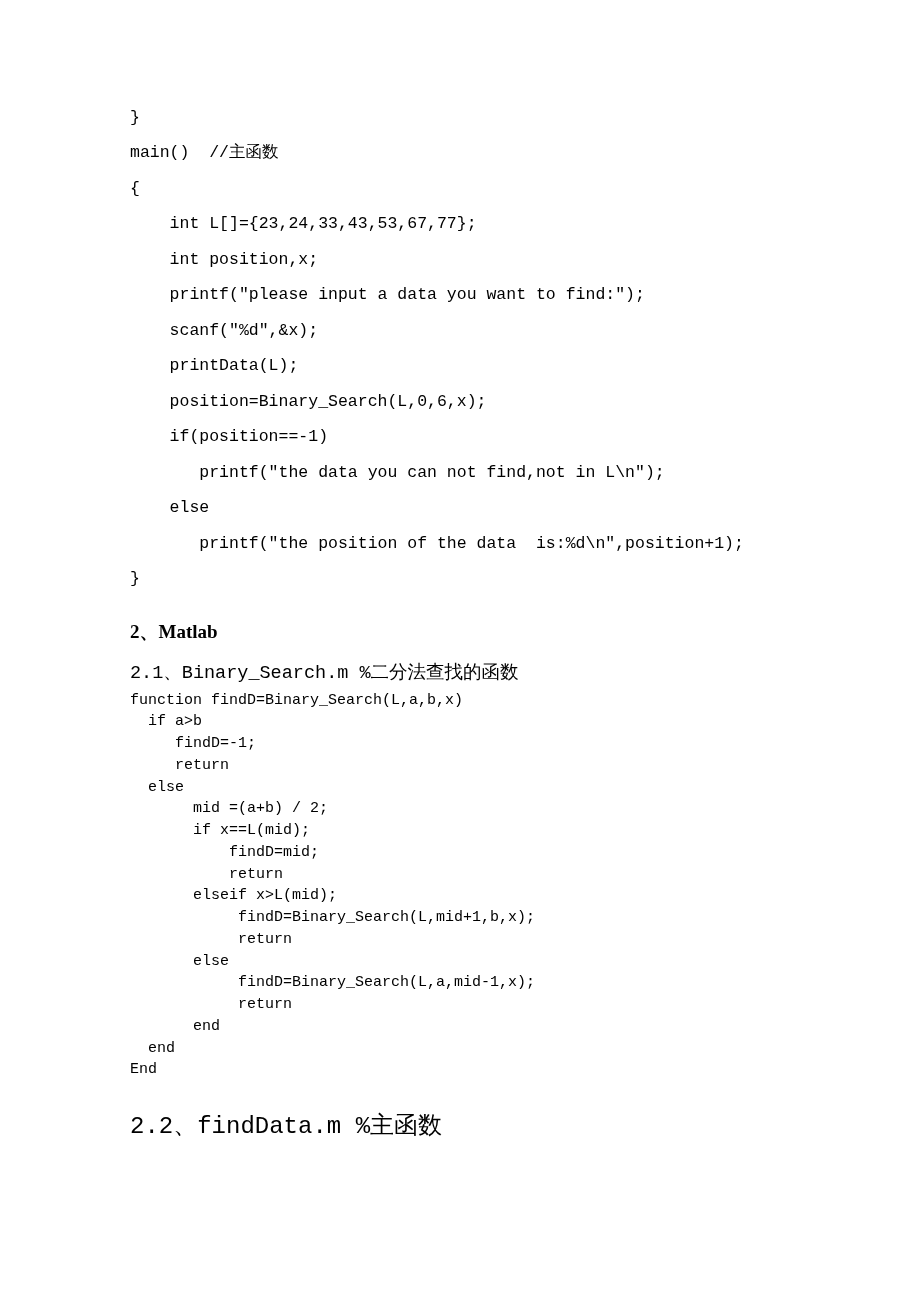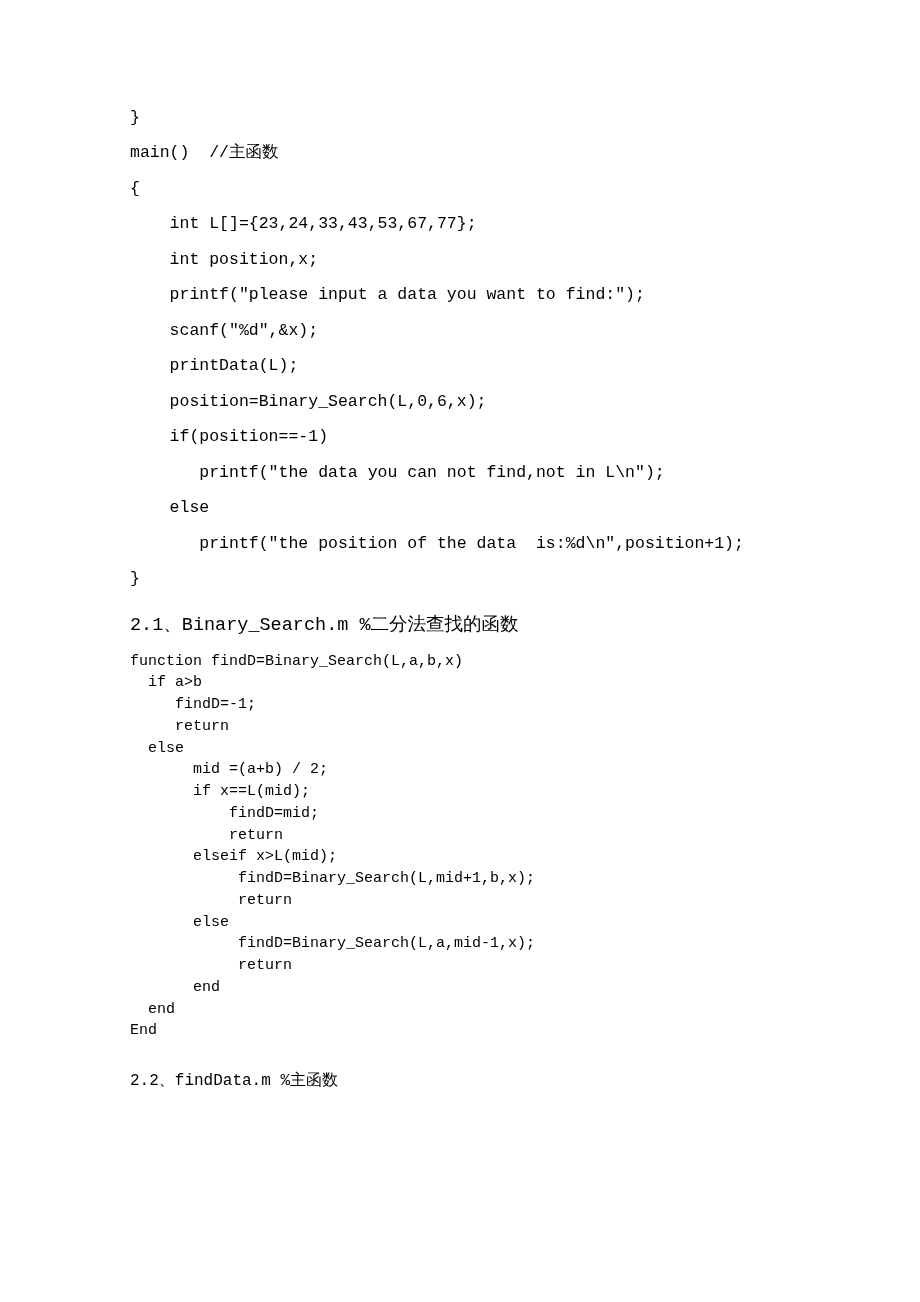--- a/index.html
+++ b/index.html
@@ -36,25 +36,25 @@
     font-family: "Times New Roman", "SimSun", serif;
     font-weight: bold;
     font-size: 19px;
     margin-top: 22px;
     margin-bottom: 10px;
   }
   .h-mono {
     font-family: "Courier New", "SimSun", monospace;
     font-size: 18.5px;
     margin-top: 14px;
-    margin-bottom: 15px;
+    margin-bottom: 6px;
   }
   .h-mono2 {
     font-family: "Courier New", "SimSun", monospace;
-    font-size: 16px;
+    font-size: 24px;
     margin-top: 28px;
     margin-bottom: 0;
   }
 </style>
 </head>
 <body>
 
 <div class="page">
 
   <div class="code">}
@@ -65,20 +65,21 @@
     printf("please input a data you want to find:");
     scanf("%d",&amp;x);
     printData(L);
     position=Binary_Search(L,0,6,x);
     if(position==-1)
        printf("the data you can not find,not in L\n");
     else
        printf("the position of the data  is:%d\n",position+1);
 }</div>
 
+  <div class="h-bold">2、Matlab</div>
 
   <div class="h-mono">2.1、Binary_Search.m %二分法查找的函数</div>
 
   <div class="code-tight">function findD=Binary_Search(L,a,b,x)
   if a&gt;b
      findD=-1;
      return
   else
        mid =(a+b) / 2;
        if x==L(mid);

